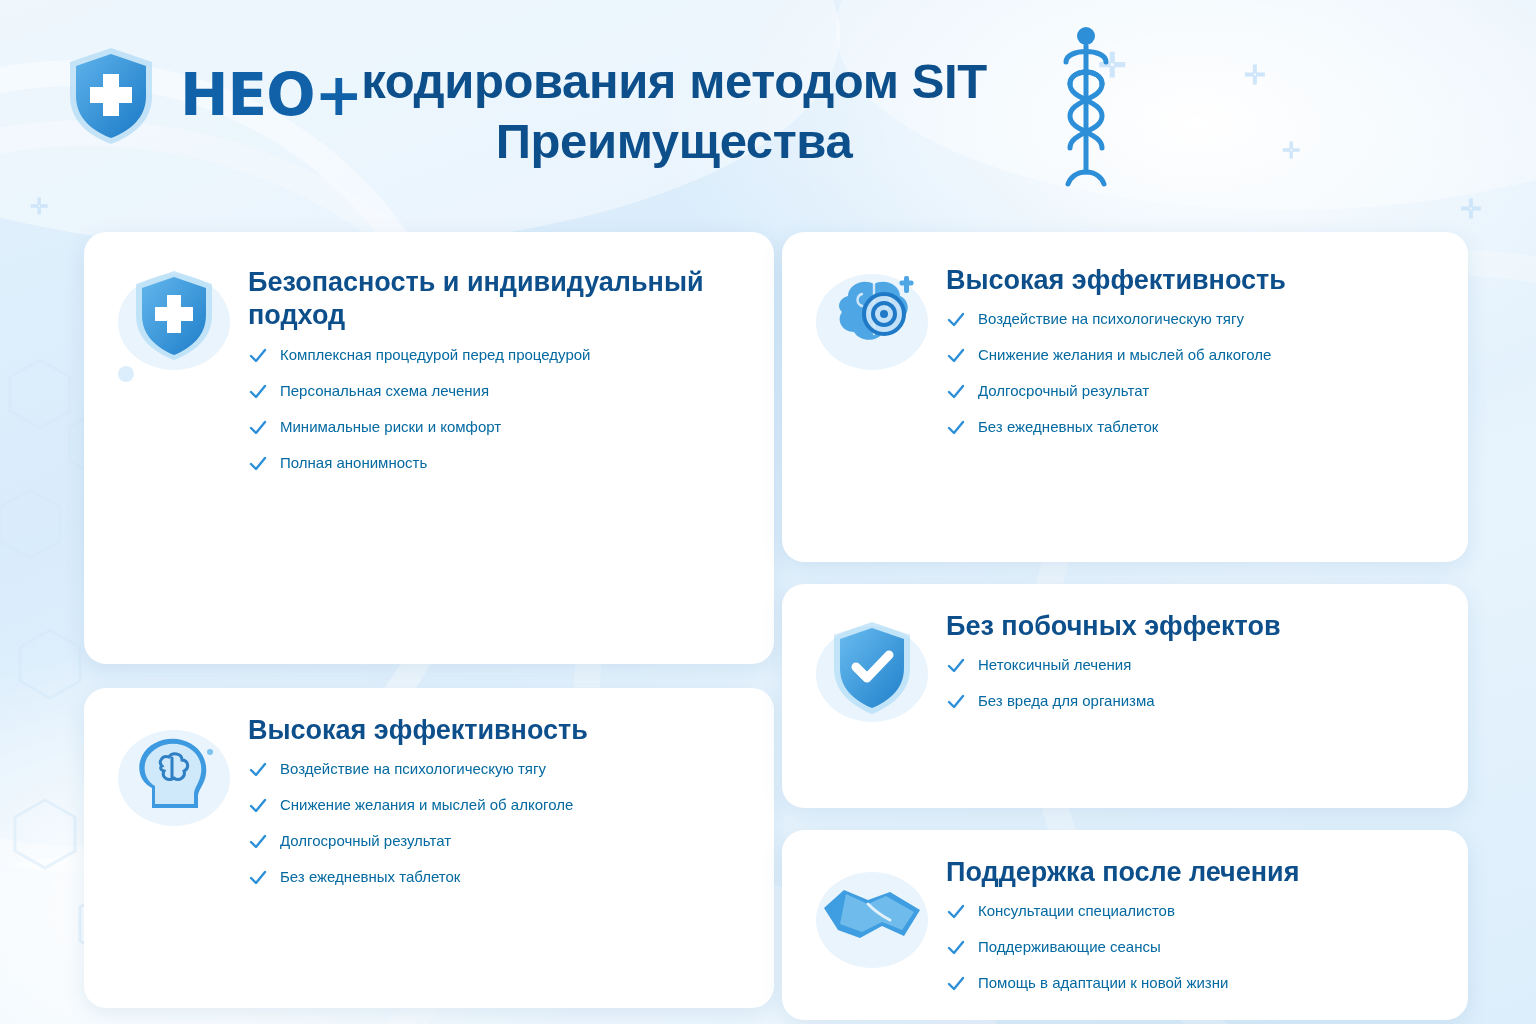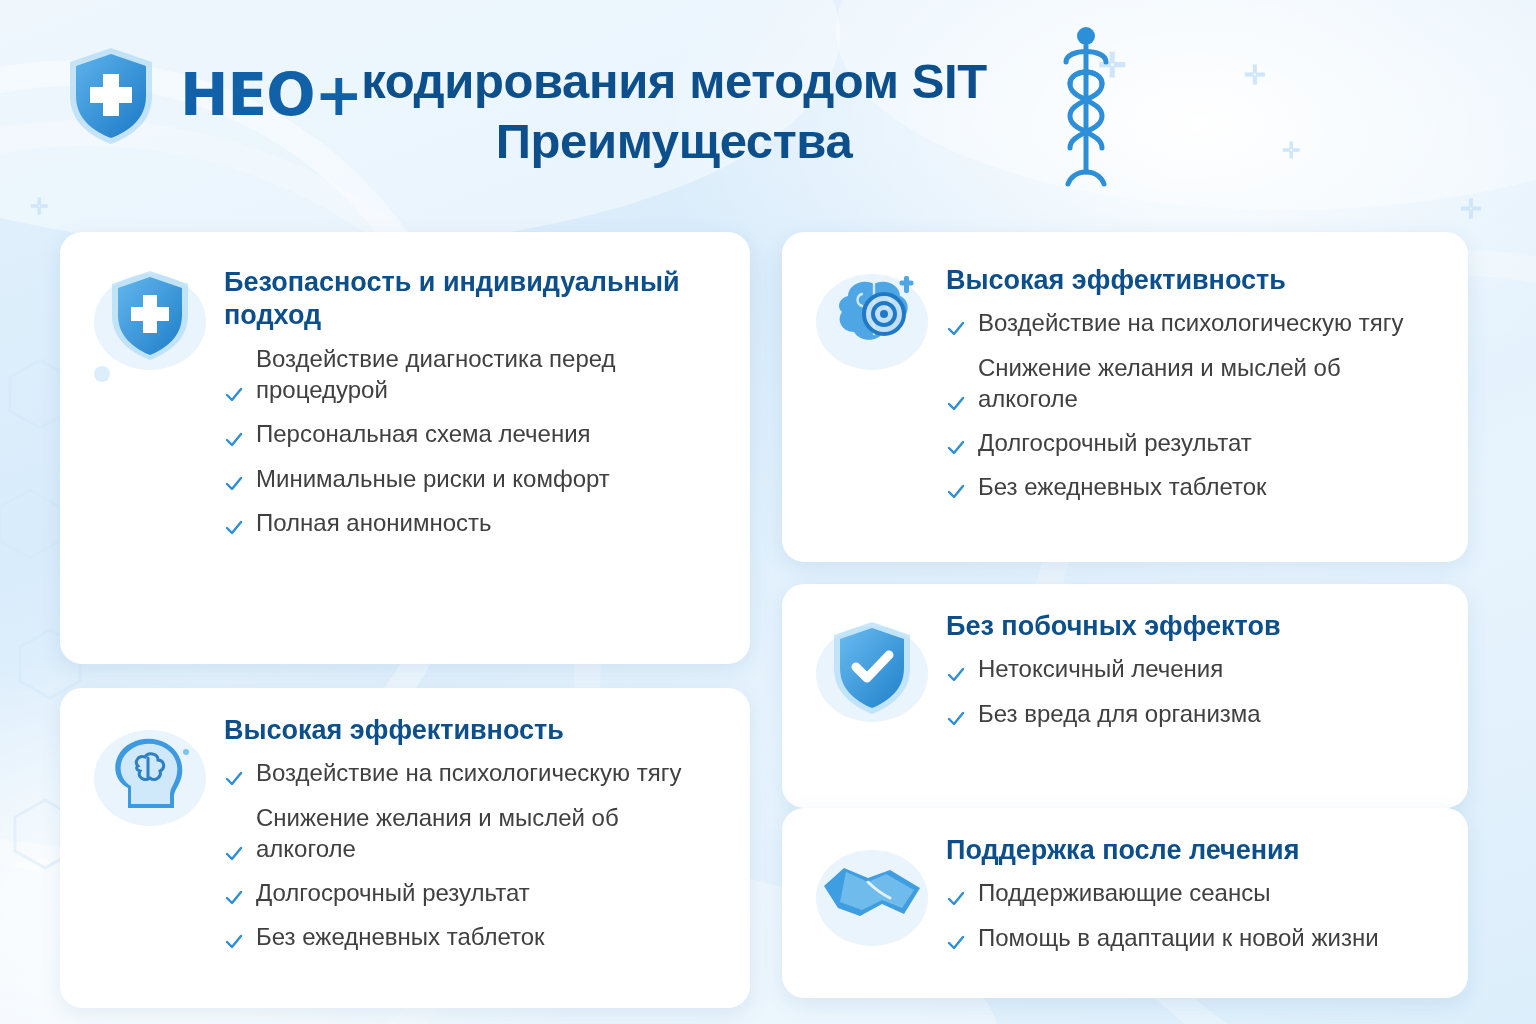--- a/index.html
+++ b/index.html
@@ -101,21 +101,21 @@
   }
 
   
   .cards {
     position: absolute;
     left: 0; top: 232px;
     width: 1536px;
   }
   .col-left {
     position: absolute;
-    left: 60px;
+    left: 84px;
     top: 0;
     width: 690px;
   }
   .col-right {
     position: absolute;
     left: 782px;
     top: 0;
     width: 686px;
   }
   .card {
@@ -166,42 +166,42 @@
     line-height: 1.24;
     margin: 0 0 10px 0;
   }
   ul.bullets {
     list-style: none;
     margin: 0;
     padding: 0;
   }
   ul.bullets li {
     display: flex;
-    align-items: flex-end;
+    align-items: center;
     gap: 12px;
     margin-bottom: 13px;
-    color: #404040;
-    font-size: 24px;
+    color: #0369a1;
+    font-size: 15px;
     line-height: 1.3;
   }
   ul.bullets li:last-child { margin-bottom: 0; }
   .check {
     flex: 0 0 auto;
     width: 20px;
     height: 20px;
     margin-top: 3px;
   }
   .bullet-text { flex: 1 1 auto; }
 
   
   #card-safety { height: 432px; }
   #card-effectiveness-left { margin-top: 24px; height: 320px; }
   #card-effectiveness-right { height: 330px; }
   #card-no-side-effects { margin-top: 22px; height: 224px; }
-  #card-support { height: 190px; }
+  #card-support { margin-top: 22px; height: 190px; }
 
   #card-safety .card-title { margin-top: 8px; }
   #card-effectiveness-right .card-title { margin-top: 6px; }
 </style>
 </head>
 <body>
 
 <div class="poster">
 
   <div class="wave w1"></div>
@@ -285,21 +285,21 @@
               <path d="M43 32 h14 v12 h12 v14 h-12 v12 h-14 v-12 h-12 v-14 h12 z" fill="#ffffff"></path>
             </svg>
           </div>
           <div class="card-body">
             <h2 class="card-title">Безопасность и индивидуальный подход</h2>
             <ul class="bullets">
               <li>
                 <svg class="check" viewBox="0 0 20 20">
                     <path d="M3 10 L8 15 L17 4" fill="none" stroke="#2d8fd8" stroke-width="2.4" stroke-linecap="round" stroke-linejoin="round"></path>
                   </svg>
-                <span class="bullet-text">Воздействие диагностика перед процедурой</span>
+                <span class="bullet-text">Комплексная процедурой перед процедурой</span>
               </li>
               <li>
                 <svg class="check" viewBox="0 0 20 20">
                     <path d="M3 10 L8 15 L17 4" fill="none" stroke="#2d8fd8" stroke-width="2.4" stroke-linecap="round" stroke-linejoin="round"></path>
                   </svg>
                 <span class="bullet-text">Персональная схема лечения</span>
               </li>
               <li>
                 <svg class="check" viewBox="0 0 20 20">
                     <path d="M3 10 L8 15 L17 4" fill="none" stroke="#2d8fd8" stroke-width="2.4" stroke-linecap="round" stroke-linejoin="round"></path>
@@ -466,20 +466,26 @@
               <path d="M52 36 C58 42 66 48 74 52" fill="none" stroke="#ffffff" stroke-width="3" stroke-linecap="round" opacity="0.8"></path>
             </svg>
           </div>
           <div class="card-body">
             <h2 class="card-title">Поддержка после лечения</h2>
             <ul class="bullets">
               <li>
                 <svg class="check" viewBox="0 0 20 20">
                     <path d="M3 10 L8 15 L17 4" fill="none" stroke="#2d8fd8" stroke-width="2.4" stroke-linecap="round" stroke-linejoin="round"></path>
                   </svg>
+                <span class="bullet-text">Консультации специалистов</span>
+              </li>
+              <li>
+                <svg class="check" viewBox="0 0 20 20">
+                    <path d="M3 10 L8 15 L17 4" fill="none" stroke="#2d8fd8" stroke-width="2.4" stroke-linecap="round" stroke-linejoin="round"></path>
+                  </svg>
                 <span class="bullet-text">Поддерживающие сеансы</span>
               </li>
               <li>
                 <svg class="check" viewBox="0 0 20 20">
                     <path d="M3 10 L8 15 L17 4" fill="none" stroke="#2d8fd8" stroke-width="2.4" stroke-linecap="round" stroke-linejoin="round"></path>
                   </svg>
                 <span class="bullet-text">Помощь в адаптации к новой жизни</span>
               </li>
             </ul>
           </div>

